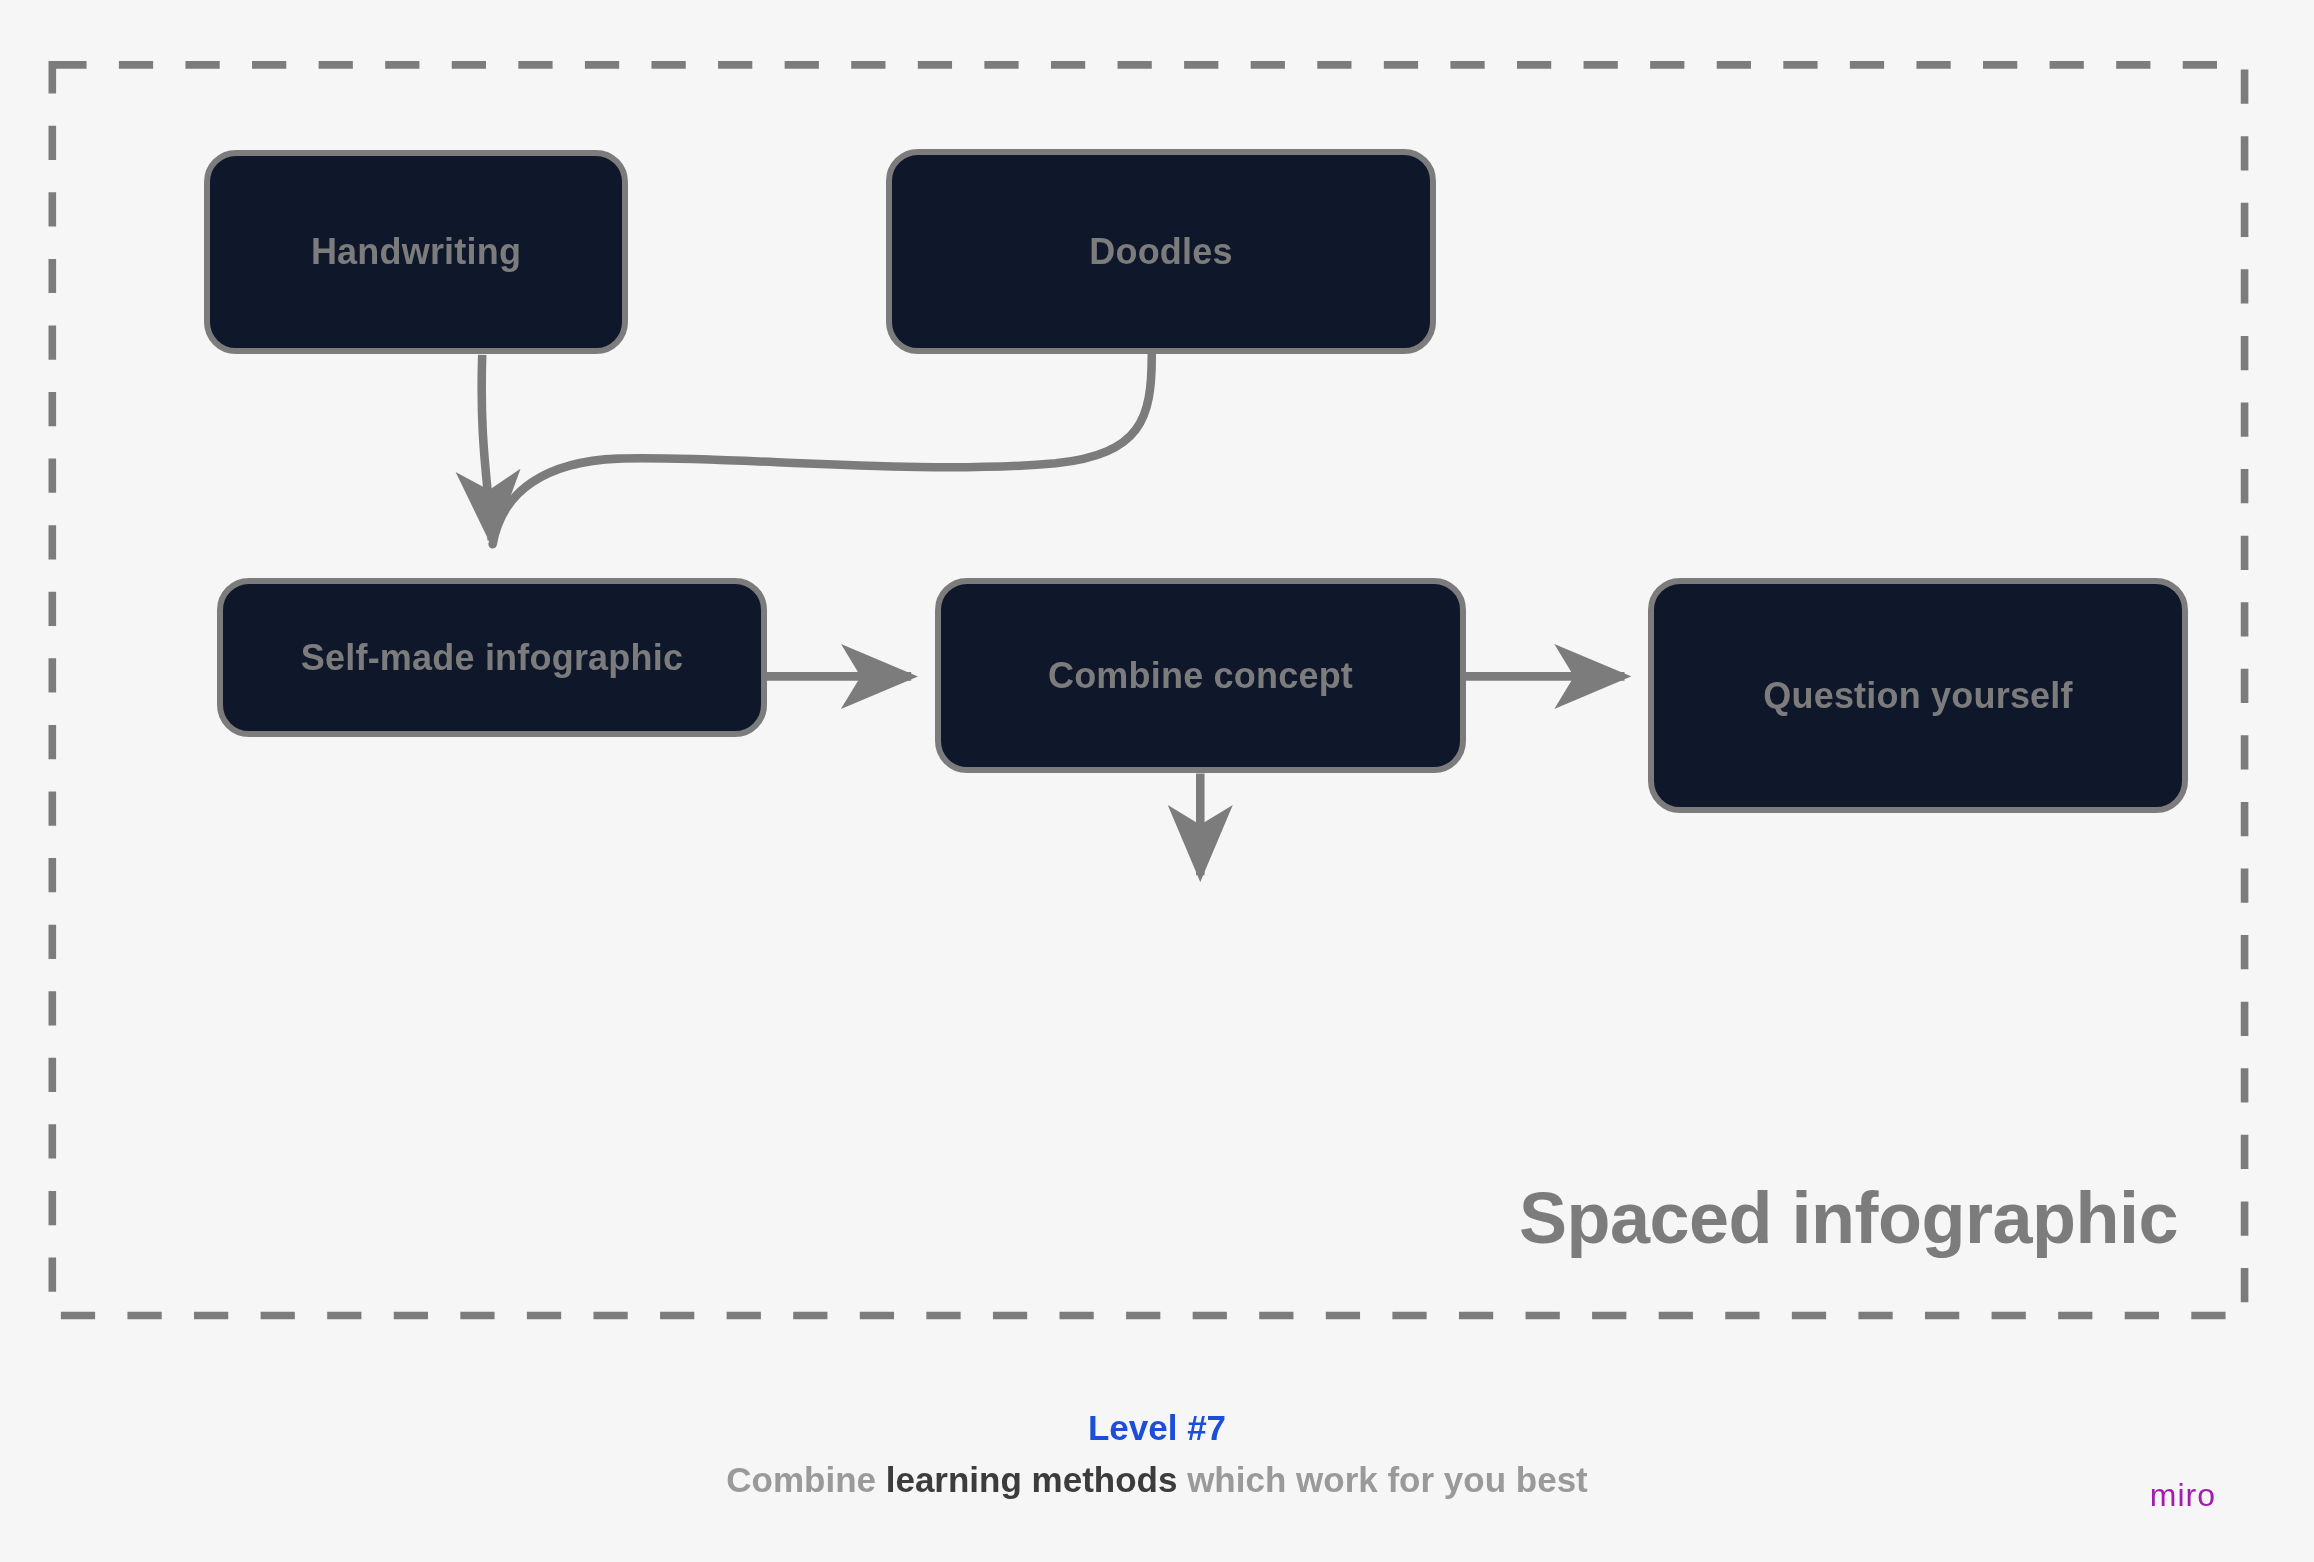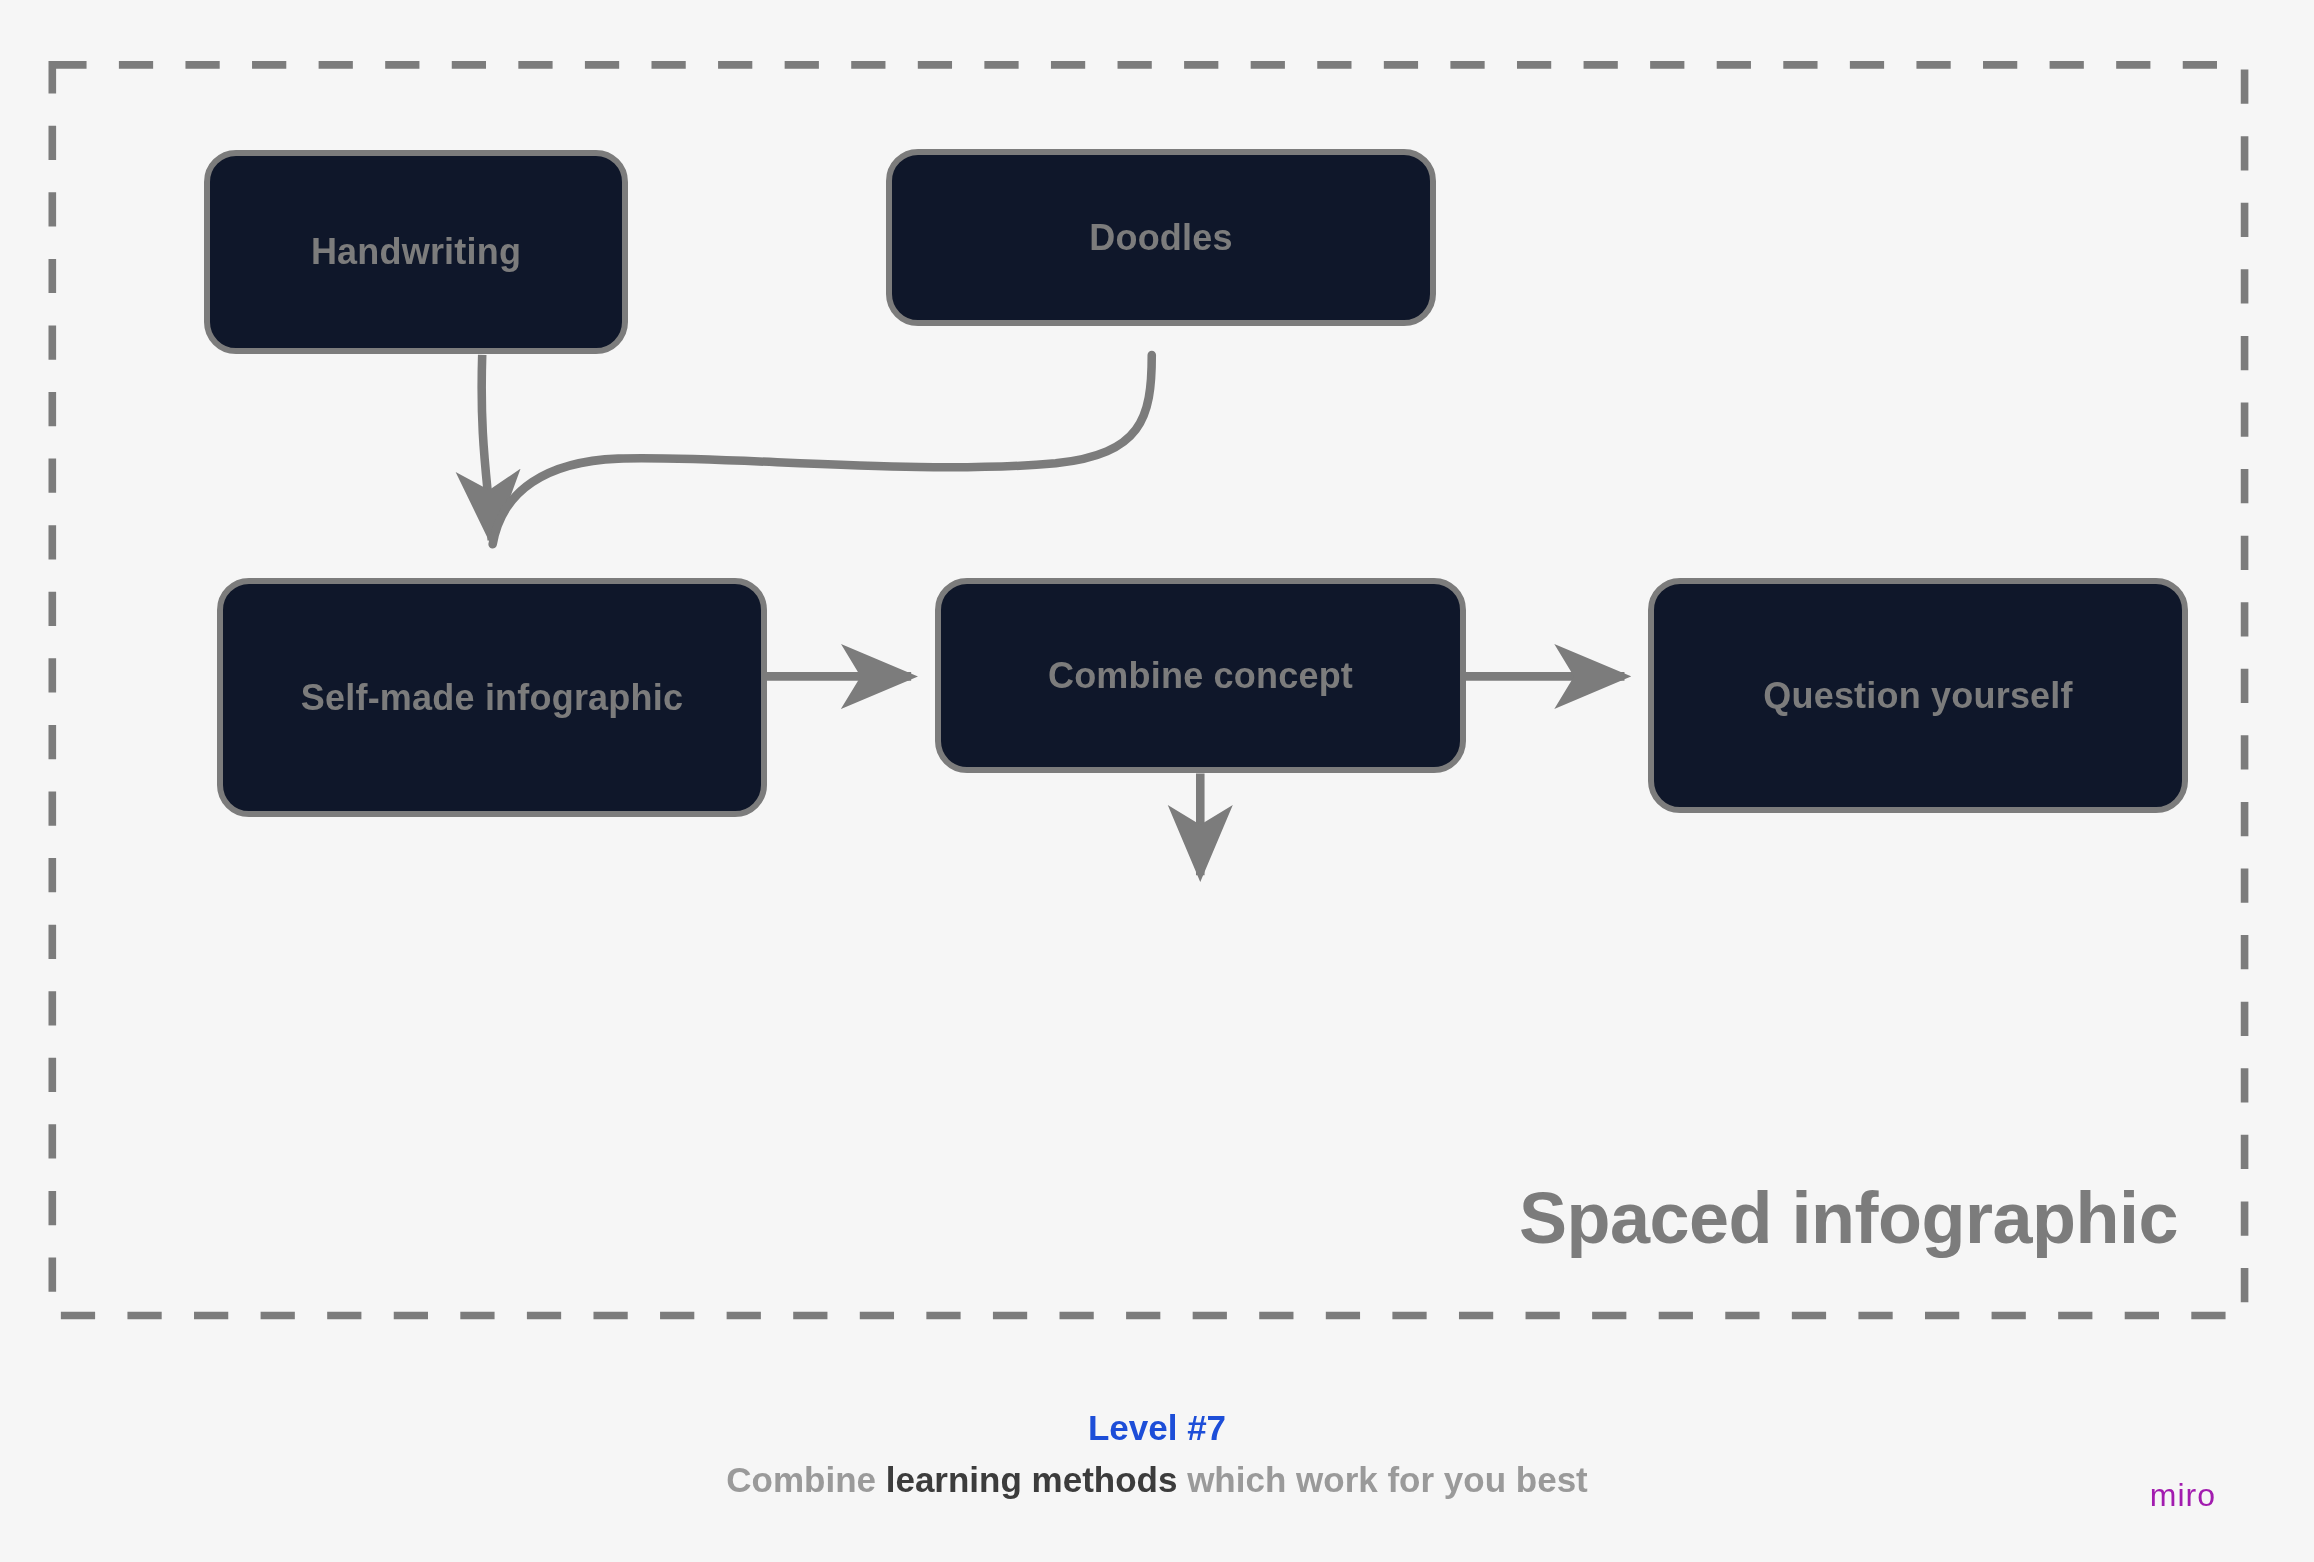--- a/index.html
+++ b/index.html
@@ -38,22 +38,22 @@
   .node-label {
     color: #7c7c7c;
     font-weight: bold;
     font-size: 36px;
     letter-spacing: 0.2px;
     text-align: center;
     line-height: 1.2;
     white-space: nowrap;
   }
   #box-handwriting   { left: 204px;  top: 150px; width: 424px; height: 204px; }
-  #box-doodles       { left: 886px;  top: 149px; width: 550px; height: 177px; }
-  #box-infographic   { left: 217px;  top: 578px; width: 550px; height: 239px; }
+  #box-doodles       { left: 886px;  top: 149px; width: 550px; height: 205px; }
+  #box-infographic   { left: 217px;  top: 578px; width: 550px; height: 159px; }
   #box-general       { left: 935px;  top: 578px; width: 531px; height: 195px; }
   #box-question      { left: 1648px; top: 578px; width: 540px; height: 235px; }
   #box-drilldown     { left: 930px;  top: 899px; width: 540px; height: 198px; }
 
   #group-title {
     position: absolute;
     right: 136px;
     top: 1177px;
     color: #7c7c7c;
     font-weight: bold;

